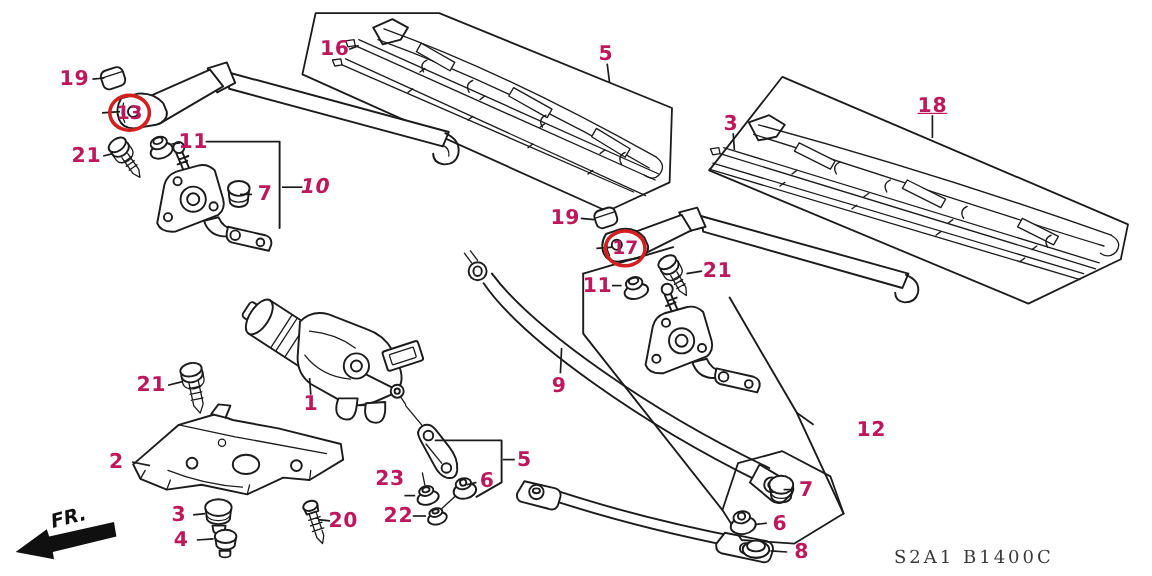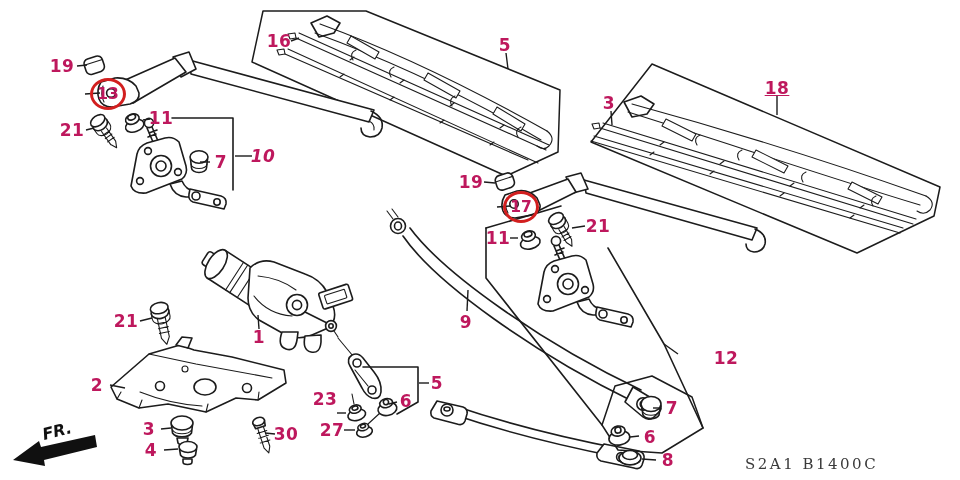--- a/index.html
+++ b/index.html
@@ -354,19 +354,19 @@
       <div class="part-label" style="left: 466px; top: 322px;">9</div>
       <div class="part-label" style="left: 726px; top: 358px;">12</div>
       <div class="part-label" style="left: 672px; top: 408px;">7</div>
       <div class="part-label" style="left: 650px; top: 437px;">6</div>
       <div class="part-label" style="left: 668px; top: 460px;">8</div>
       <div class="part-label" style="left: 259px; top: 337px;">1</div>
       <div class="part-label" style="left: 126px; top: 321px;">21</div>
       <div class="part-label" style="left: 97px; top: 385px;">2</div>
       <div class="part-label" style="left: 149px; top: 429px;">3</div>
       <div class="part-label" style="left: 151px; top: 450px;">4</div>
-      <div class="part-label" style="left: 286px; top: 434px;">30</div>
+      <div class="part-label" style="left: 286px; top: 434px;">20</div>
       <div class="part-label" style="left: 325px; top: 399px;">23</div>
-      <div class="part-label" style="left: 332px; top: 430px;">27</div>
+      <div class="part-label" style="left: 332px; top: 430px;">22</div>
       <div class="part-label" style="left: 437px; top: 383px;">5</div>
       <div class="part-label" style="left: 406px; top: 401px;">6</div>
     </div>
 </div>
 
 </body></html>

